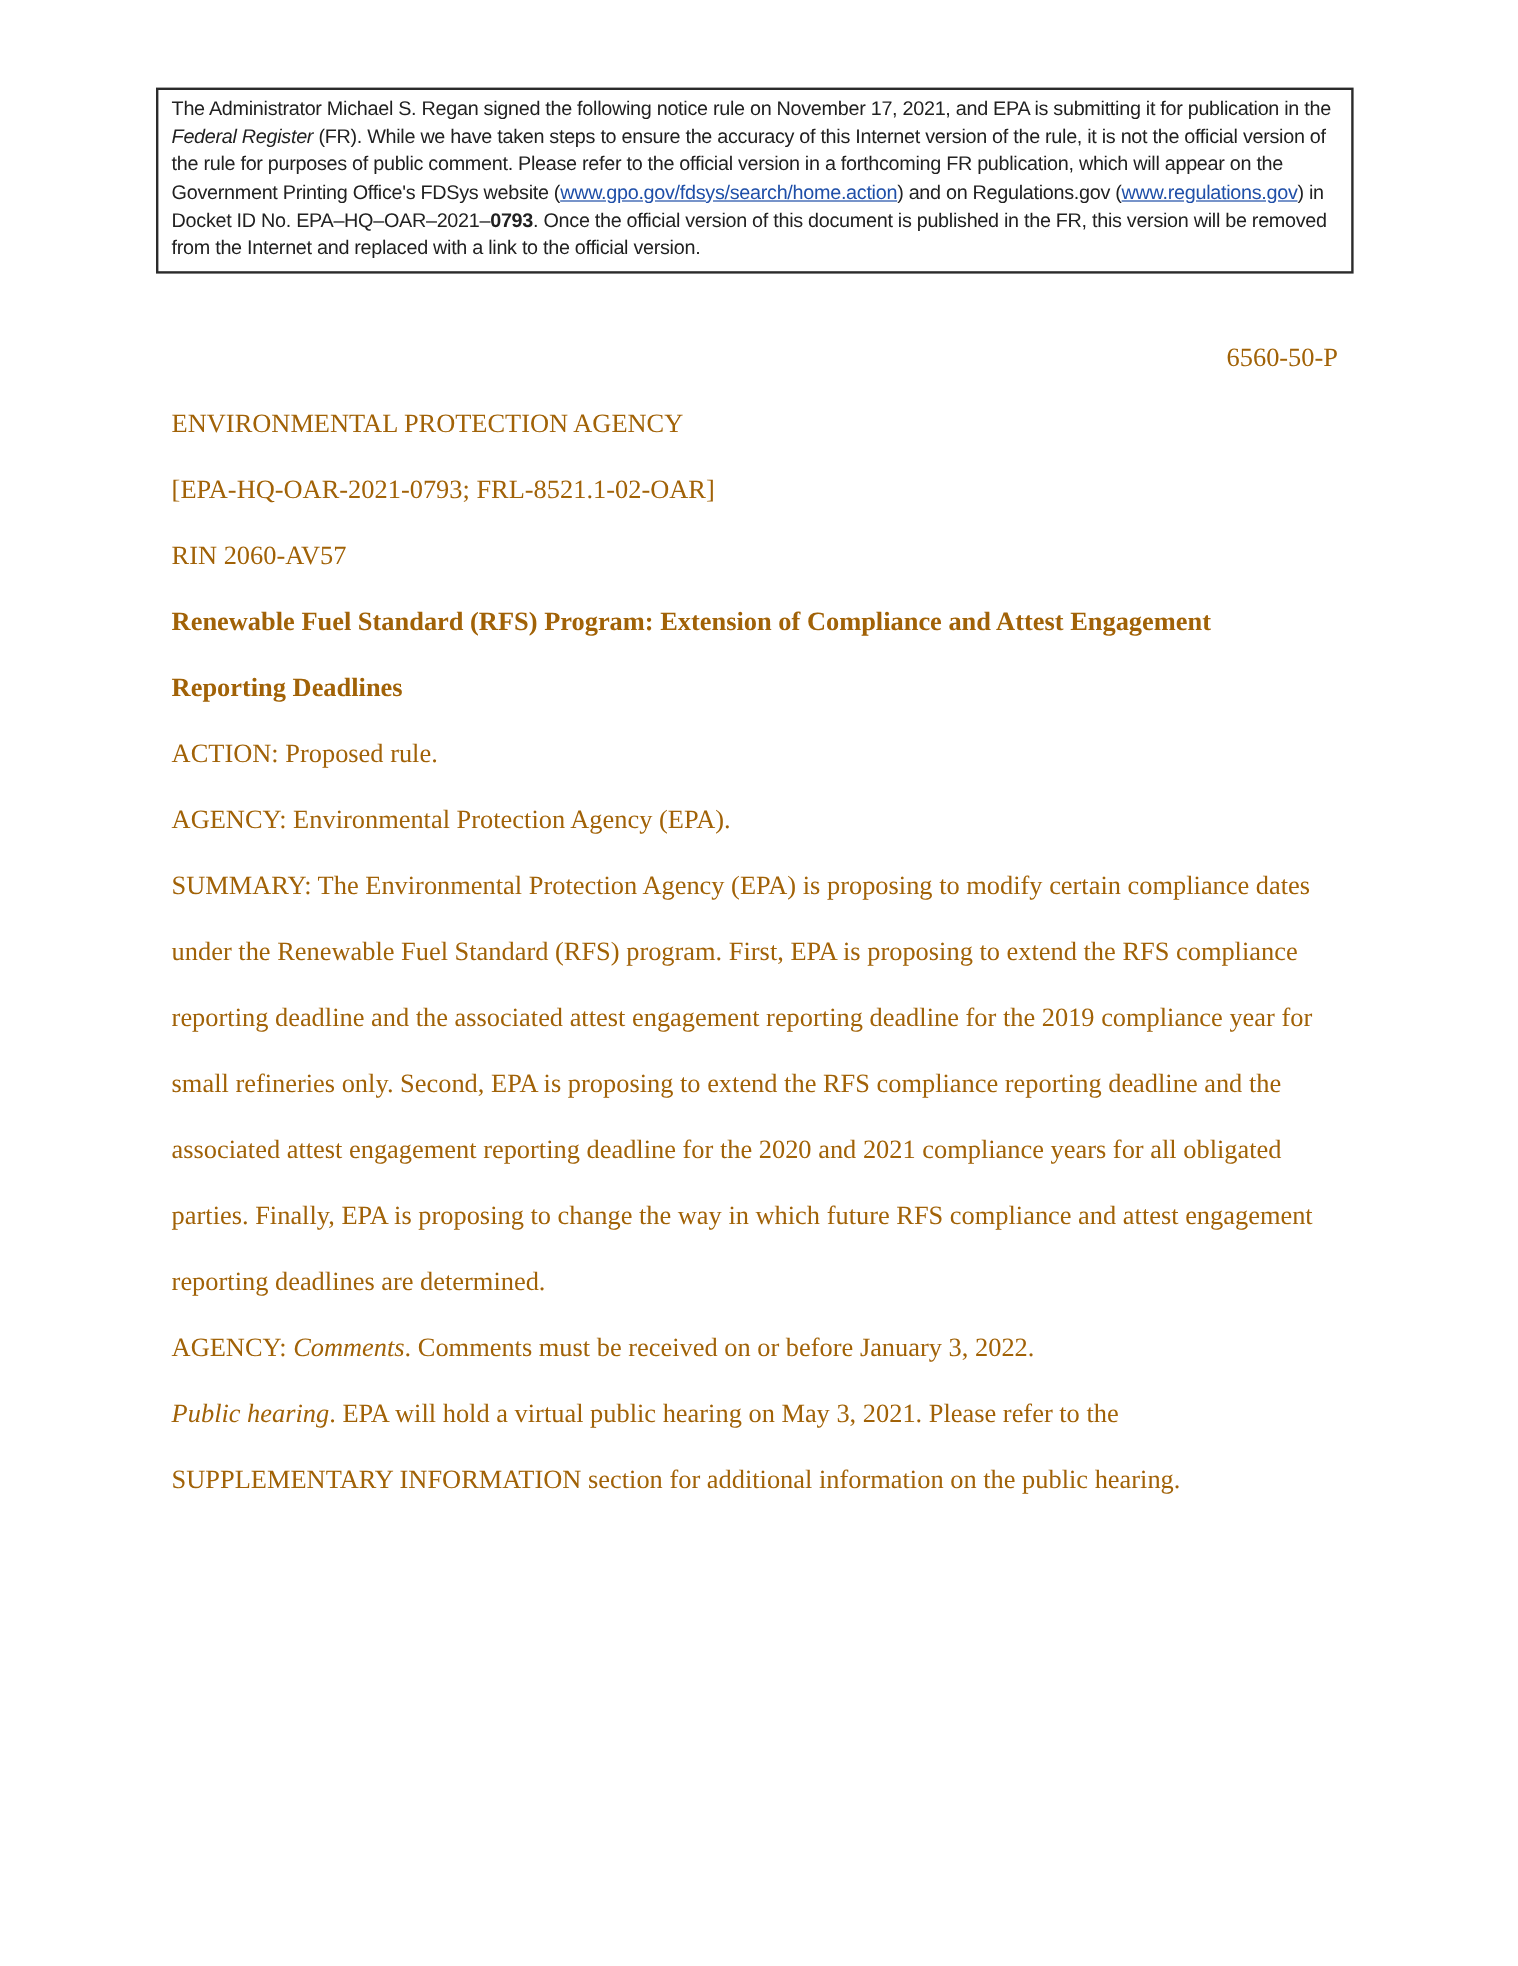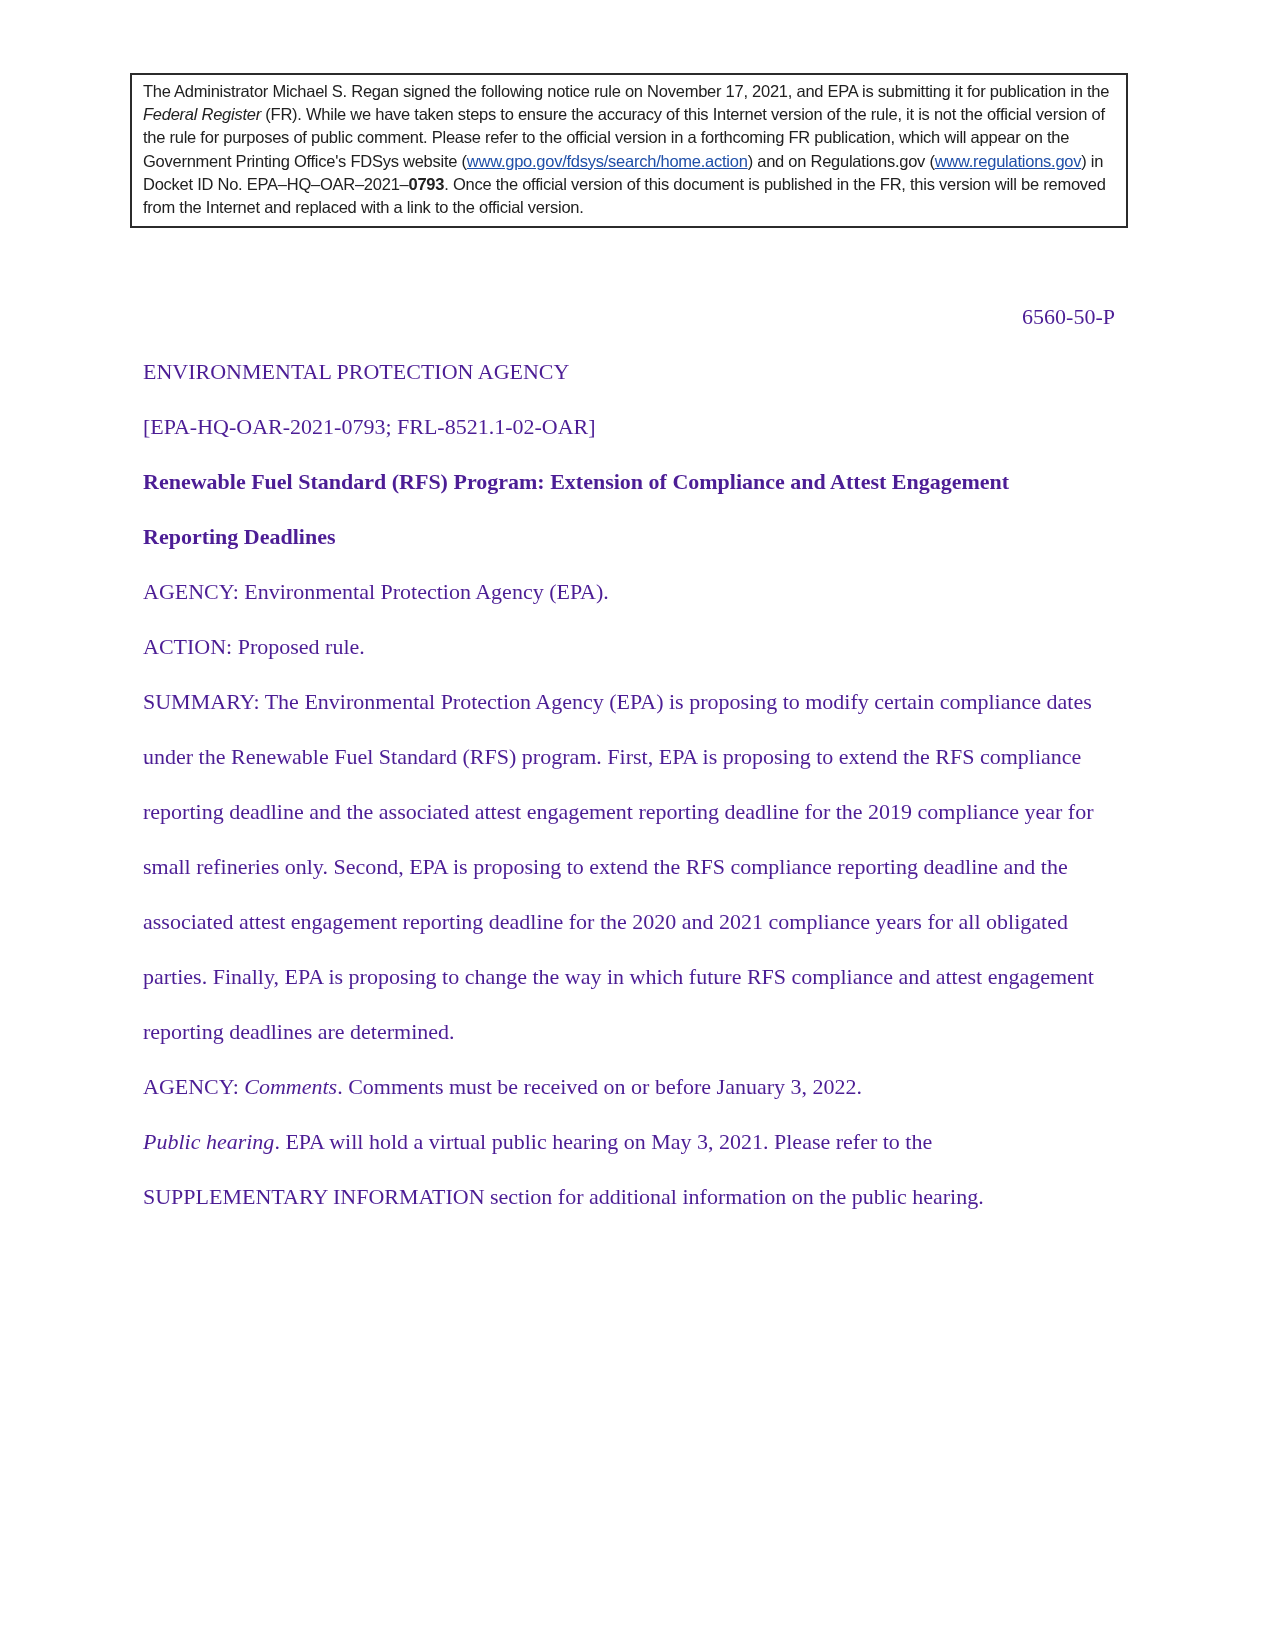--- a/index.html
+++ b/index.html
@@ -29,26 +29,26 @@
   .notice-box .bold   { font-weight:bold; }
   a.doclink {
     color:#1F4FA8;
     text-decoration:underline;
     cursor:pointer;
   }
   
   .doc-body {
     position:absolute;
     left:143px;
-    top:289px;
+    top:270px;
     width:972px;
     font-family:"Liberation Serif", serif;
     font-size:22px;
     line-height:55px;
-    color:#4c1d95;
+    color:#a16207;
   }
   .doc-body p { margin:0; }
   .doc-code { text-align:right; }
   .b  { font-weight:normal; }
   .i  { font-style:italic; }
   .title-para { font-weight:bold; max-width:932px; }
 </style>
 </head>
 <body>
 
@@ -60,26 +60,27 @@
 
   <div class="doc-body">
 
     <p class="doc-code">6560-50-P</p>
 
     <p class="b">ENVIRONMENTAL PROTECTION AGENCY</p>
 
 
     <p class="b">[EPA-HQ-OAR-2021-0793; FRL-8521.1-02-OAR]</p>
 
+    <p class="b">RIN 2060-AV57</p>
 
     <p class="title-para">Renewable Fuel Standard (RFS) Program: Extension of Compliance and Attest Engagement Reporting Deadlines</p>
 
+    <p><span class="b">ACTION:</span><span> Proposed rule.</span></p>
+
     <p><span class="b">AGENCY:</span><span> Environmental Protection Agency (EPA).</span></p>
-
-    <p><span class="b">ACTION:</span><span> Proposed rule.</span></p>
 
     <p><span class="b">SUMMARY:</span><span> The Environmental Protection Agency (EPA) is proposing to modify certain compliance dates under the Renewable Fuel Standard (RFS) program. First, EPA is proposing to extend the RFS compliance reporting deadline and the associated attest engagement reporting deadline for the 2019 compliance year for small refineries only. Second, EPA is proposing to extend the RFS compliance reporting deadline and the associated attest engagement reporting deadline for the 2020 and 2021 compliance years for all obligated parties. Finally, EPA is proposing to change the way in which future RFS compliance and attest engagement reporting deadlines are determined.</span></p>
 
     <p><span class="b">AGENCY</span><span>: </span><span class="i">Comments</span><span>. Comments must be received on or before January 3, 2022.</span></p>
 
     <p><span class="i">Public hearing</span><span>. EPA will hold a virtual public hearing on May 3, 2021. Please refer to the </span><span class="b">SUPPLEMENTARY INFORMATION</span><span> section for additional information on the public hearing.</span></p>
 
   </div>
 
 </div>

